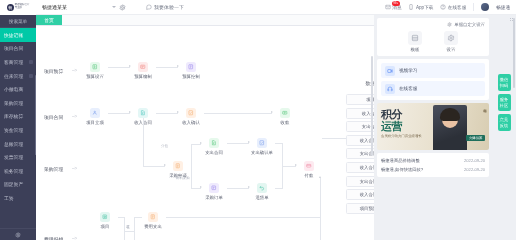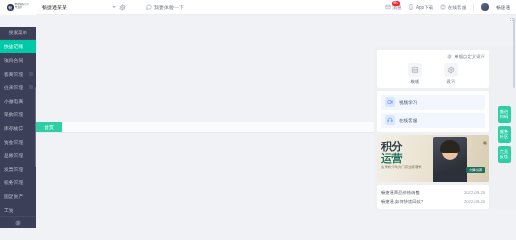--- a/index.html
+++ b/index.html
@@ -35,21 +35,21 @@
   .tr-item { display:flex; align-items:center; gap:1.5px; color:#6b7180; font-size:4.6px; position:relative; }
   .tr-ico { width:6px;height:6px;color:#8a8f9c; }
   .badge { position:absolute; top:-3px; left:7px; background:#f5222d; color:#fff;
            font-size:3px; line-height:1; padding:.8px 1.4px; border-radius:3px; }
   .divider-v { width:1px; height:8px; background:#e8eaf0; }
   .avatar { width:8px;height:8px;border-radius:50%;
             background:linear-gradient(140deg,#5b6b8c,#3b4763); }
   .user-name { font-size:4.6px; color:#5a5f73; }
 
   
-  .body { flex:1; display:flex; min-height:0;align-items:center; }
+  .body { flex:1; display:flex; min-height:0; }
 
   
   .sidebar { width:36px; background:#3c3f58; display:flex; flex-direction:column;
              flex:0 0 36px; position:relative; }
   .side-search { height:13px; display:flex; align-items:center; justify-content:center;
                  color:#b9bccb; font-size:4.6px; border-bottom:1px solid #474a63; }
   .side-list { flex:1; overflow:hidden; }
   .side-item { height:13.6px; display:flex; align-items:center; padding:0 4px;
                color:#c3c6d4; font-size:4.8px; position:relative; }
   .side-item.active { background:#00c9a7; color:#fff; }

